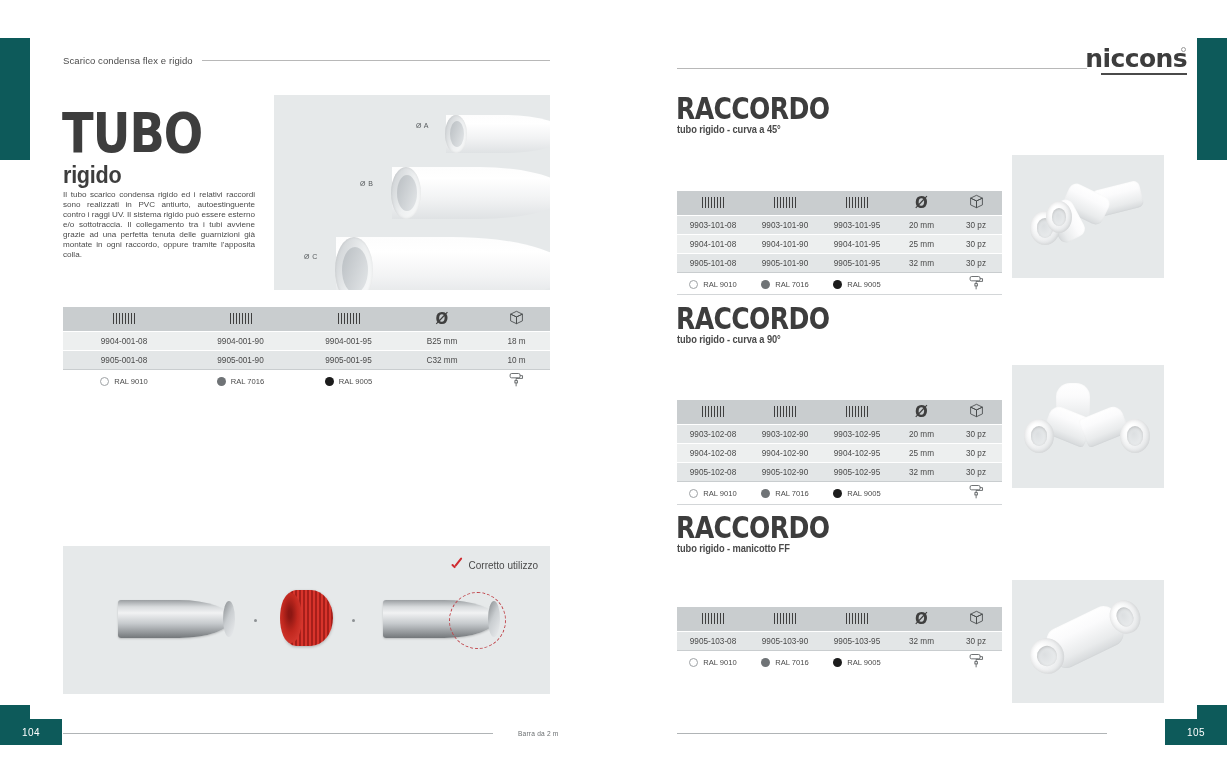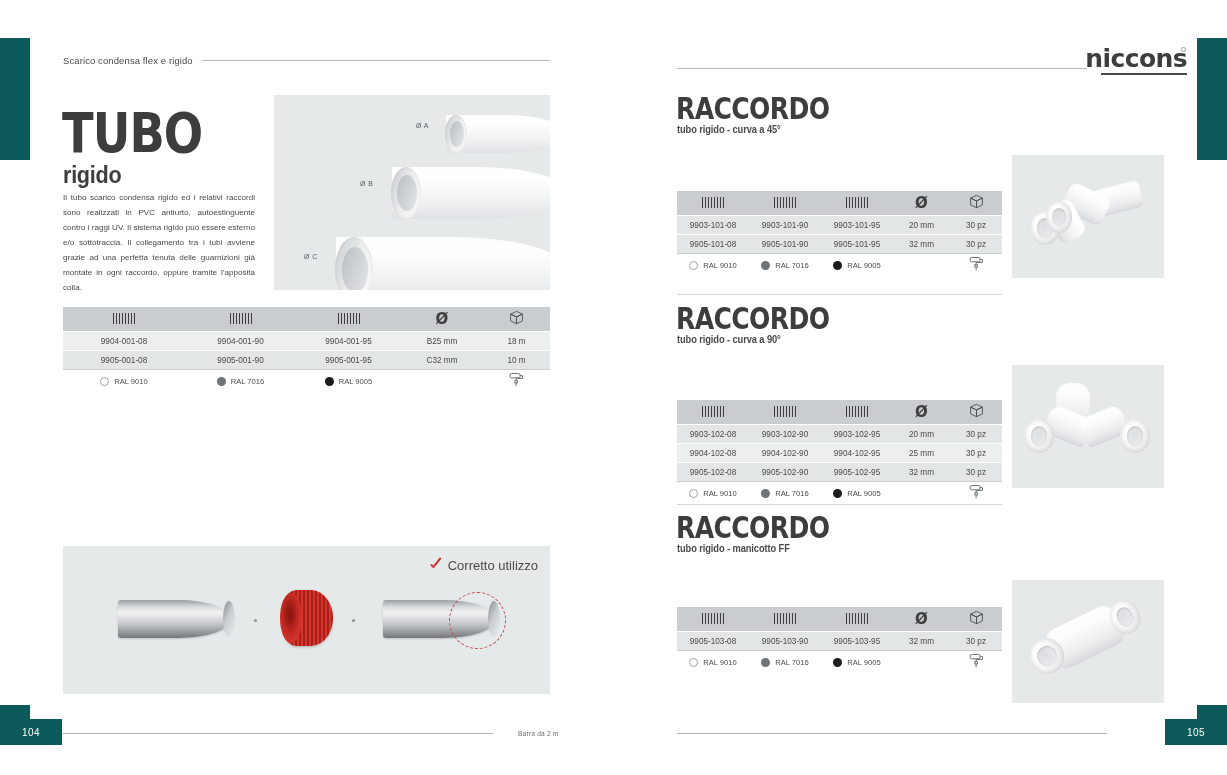--- a/index.html
+++ b/index.html
@@ -32,21 +32,21 @@
   .logo-rule{height:1.5px;background:#4a4a4a;margin-top:2px;width:86px;margin-left:auto;}
   .logo-dot{position:absolute;right:1px;top:1px;width:3px;height:3px;border:1px solid #9a9a9a;border-radius:50%;}
 
   
   .tubo-title{position:absolute;left:62px;top:105px;font-size:56px;line-height:56px;
               font-weight:bold;color:#3d3d3d;letter-spacing:-1px;
               font-family:"DejaVu Sans Condensed","Liberation Sans",sans-serif;
               transform:scaleX(.92);transform-origin:left center;}
   .tubo-sub{position:absolute;left:63px;top:163px;font-size:24px;line-height:24px;font-weight:bold;
             color:#3d3d3d;letter-spacing:-.3px;transform:scaleX(.9);transform-origin:left center;}
-  .tubo-body{position:absolute;left:63px;top:190px;width:192px;font-size:8.1px;line-height:15px;
+  .tubo-body{position:absolute;left:63px;top:190px;width:192px;font-size:8.1px;line-height:10px;
              text-align:justify;color:#4a4a4a;}
 
   
   .photo{position:absolute;background:#e6e9ea;overflow:hidden;}
   .photo-tubo{left:274px;top:95px;width:276px;height:195px;}
   .photo-proc{left:63px;top:546px;width:487px;height:148px;}
   .photo-r{width:152px;height:123px;left:1012px;}
 
   
   .pipe{position:absolute;background:linear-gradient(180deg,#fdfdfd 0%,#ffffff 22%,#f2f3f4 60%,#dfe2e4 100%);
@@ -78,21 +78,21 @@
   .reamer-face{position:absolute;border-radius:50%;
         background:radial-gradient(ellipse at 45% 42%,#8d1713 10%,#c1281f 45%,#e0443a 100%);}
   .plusdot{position:absolute;width:3px;height:3px;background:#8d9194;border-radius:50%;}
   .dashring{position:absolute;border:1px dashed #c0444a;border-radius:50%;}
   .ok-wrap{position:absolute;right:12px;top:12px;display:flex;align-items:center;gap:5px;}
   .ok-check{width:15px;height:15px;position:relative;}
   .ok-check:before{content:"";position:absolute;left:2px;top:7px;width:5px;height:2.2px;
         background:#cf2b30;transform:rotate(45deg);border-radius:1px;}
   .ok-check:after{content:"";position:absolute;left:4.5px;top:3px;width:11px;height:2.4px;
         background:#cf2b30;transform:rotate(-52deg);border-radius:1px;}
-  .ok-text{font-size:13px;color:#4a4a4a;}
+  .ok-text{font-size:10px;color:#4a4a4a;}
 
   
   .rac-title{position:absolute;font-size:31px;line-height:31px;font-weight:bold;color:#3d3d3d;
              letter-spacing:-.7px;transform:scaleX(.9);transform-origin:left center;
              font-family:"DejaVu Sans Condensed","Liberation Sans",sans-serif;}
   .rac-sub{position:absolute;font-size:10px;font-weight:bold;color:#4a4a4a;letter-spacing:-.1px;
            transform:scaleX(.93);transform-origin:left center;}
 
   
   table.spec{position:absolute;border-collapse:collapse;}
@@ -278,20 +278,27 @@
     </tr>
       </thead>
     <tbody>
         <tr class="r-odd">
           <td>9903-101-08</td>
           <td>9903-101-90</td>
           <td>9903-101-95</td>
           <td>20 mm</td>
           <td>30 pz</td>
         </tr>
+        <tr class="r-even">
+          <td>9904-101-08</td>
+          <td>9904-101-90</td>
+          <td>9904-101-95</td>
+          <td>25 mm</td>
+          <td>30 pz</td>
+        </tr>
         <tr class="r-odd">
           <td>9905-101-08</td>
           <td>9905-101-90</td>
           <td>9905-101-95</td>
           <td>32 mm</td>
           <td>30 pz</td>
         </tr>
         <tr class="ral">
           <td>
             <span class="ral-cell">

